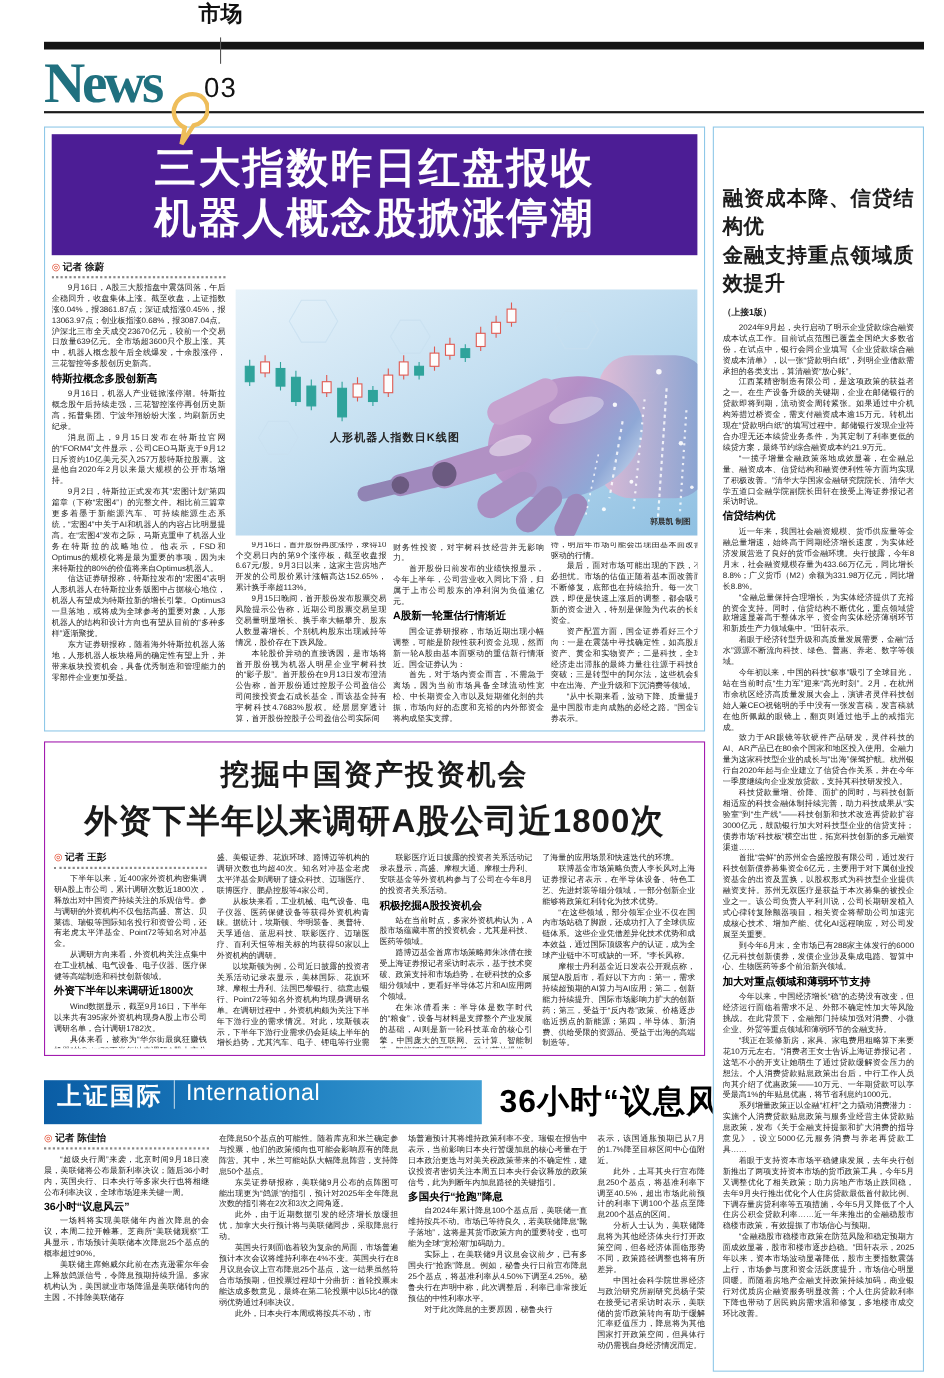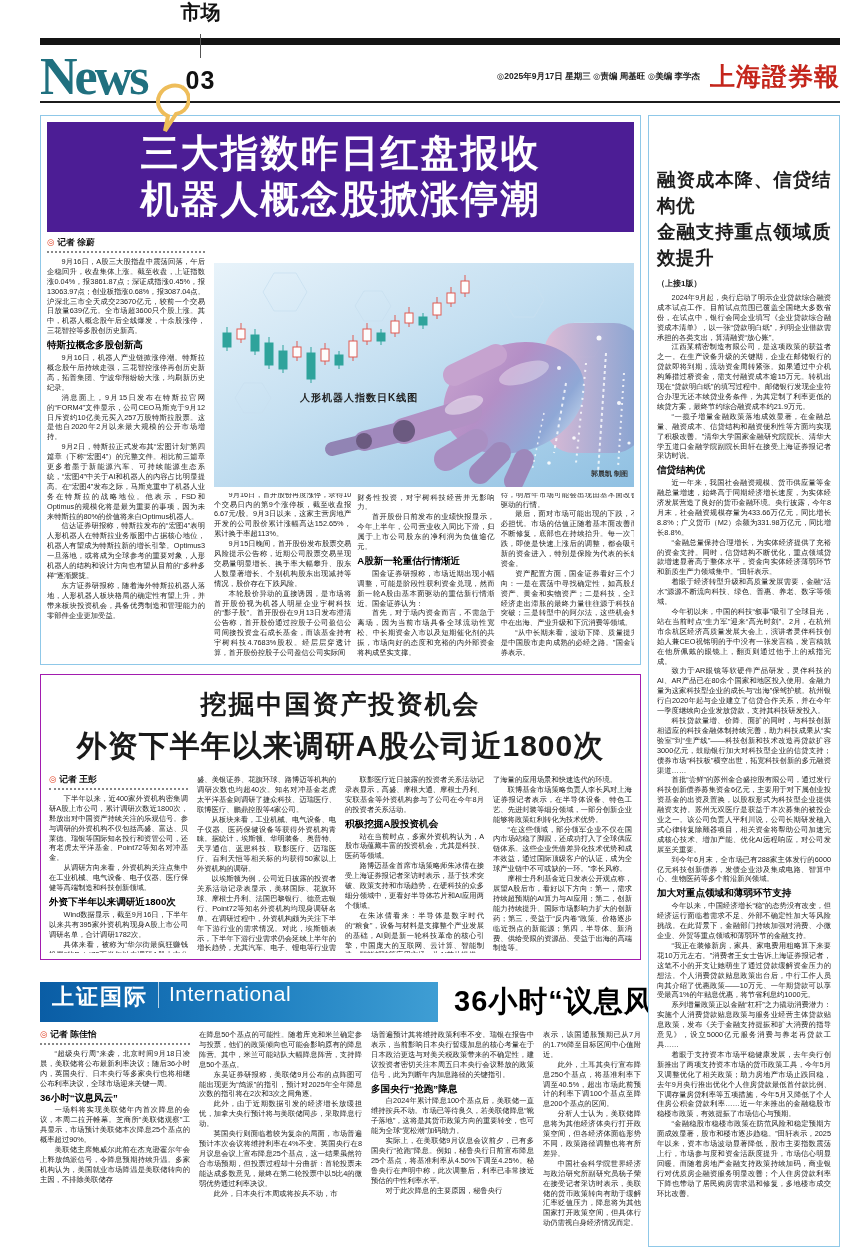--- a/index.html
+++ b/index.html
@@ -11,21 +11,21 @@
   .page { position:absolute; left:40px; top:38px; width:800px; }
 
   
   .black-bar { height:7px; background:#141414; }
   .header-row { display:flex; align-items:flex-end; height:52px; margin-top:2px; position:relative; }
   .news-logo { color:#20707f; font-size:52px; font-weight:bold; letter-spacing:-3px; line-height:0.85; font-family:"Liberation Serif","DejaVu Serif",serif; }
   .bubble-svg { position:absolute; left:108px; top:34px; }
   .sec-block { display:flex; align-items:center; margin-left:34px; gap:8px; padding-bottom:4px;flex-direction:column; }
   .sec-name { font-size:20px; font-weight:bold; color:#111; }
   .sec-div { width:1px; height:24px; background:#555; }
-  .sec-no { font-size:25px; color:#111; letter-spacing:1px;font-weight:bold; }
+  .sec-no { font-size:25px; color:#111; letter-spacing:1px; }
   .head-right { margin-left:auto; display:flex; align-items:center; gap:10px; padding-bottom:6px; }
   .dateline { font-size:8.5px; font-weight:bold; color:#222; }
   .masthead { font-size:25px; font-weight:bold; color:#c4251b; font-family:"Liberation Serif","DejaVu Serif",serif; letter-spacing:1px; }
   .header-rule { border-top:2px solid #1b1b1b; margin-top:2px; }
 
   
   .main { display:flex; gap:7px; margin-top:12px; }
   .left-region { width:601px; }
   .right-region { width:192px; border:1px solid #8fc8e8; padding:5px 8px; height:1132px; overflow:hidden; background:#fff; }
 
@@ -81,24 +81,20 @@
   <div class="black-bar"></div>
   <div class="header-row">
     <div class="news-logo">News</div>
     <svg class="bubble-svg" width="42" height="52" viewBox="0 0 42 52">
       <path d="M34 6 A16 15 0 1 0 20 35 L17 50 L28 33 A16 15 0 0 0 34 6" fill="none" stroke="#eebd5a" stroke-width="4"></path>
     </svg>
     <div class="sec-block">
       <span class="sec-name">市场</span>
       <span class="sec-div"></span>
       <span class="sec-no">03</span>
-    </div>
-    <div class="head-right">
-      <span class="dateline">◎2025年9月17日 星期三 ◎责编 周基旺 ◎美编 李学杰</span>
-      <span class="masthead">上海證券報</span>
     </div>
   </div>
   <div class="header-rule"></div>
 
   <div class="main">
 
     <div class="left-region">
 
       <div class="lead-box">
         <div class="lead-banner">

